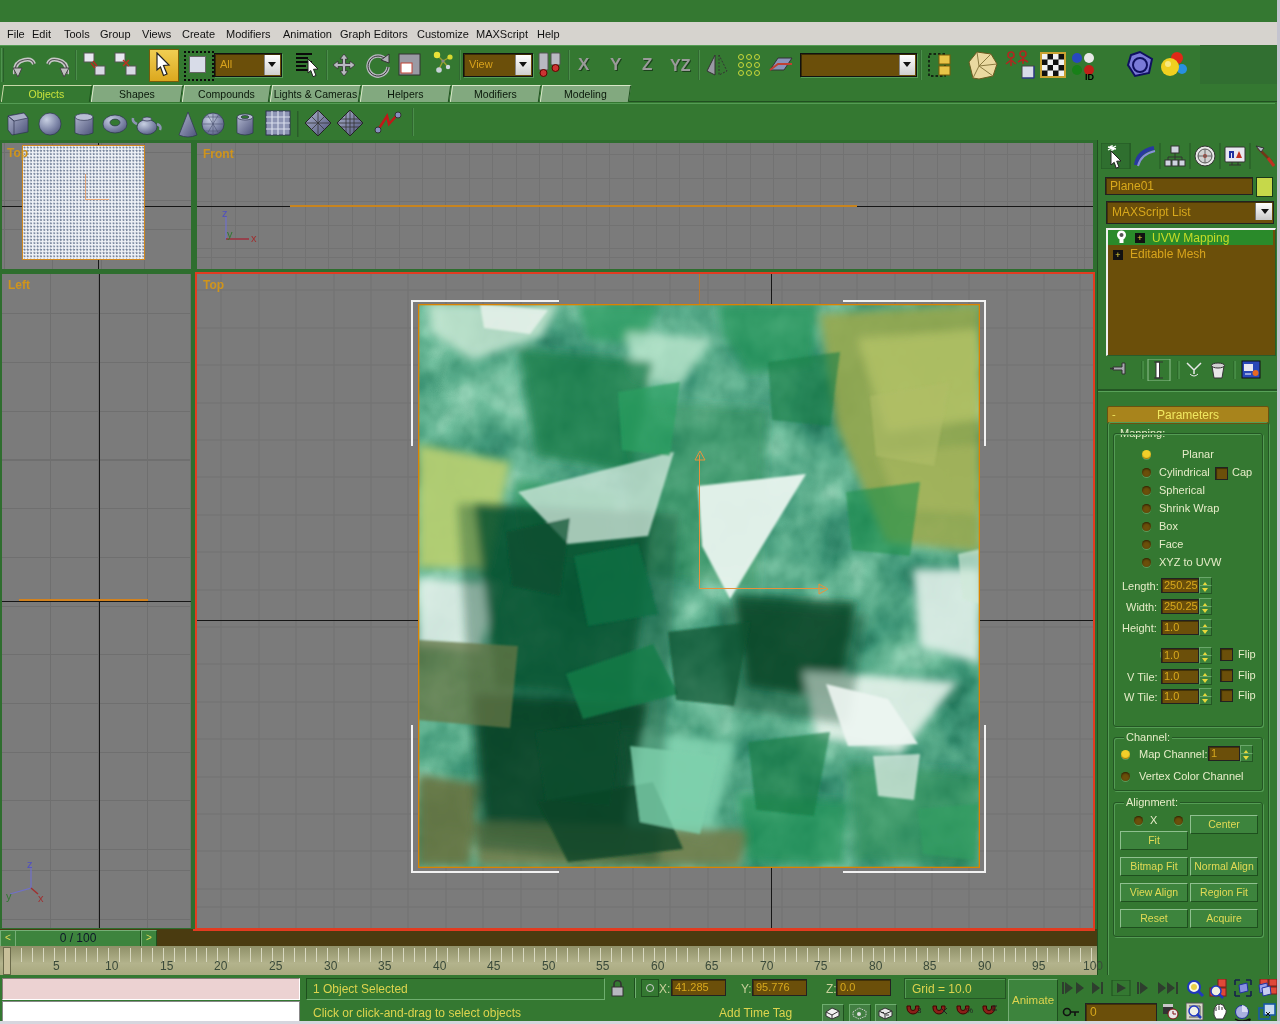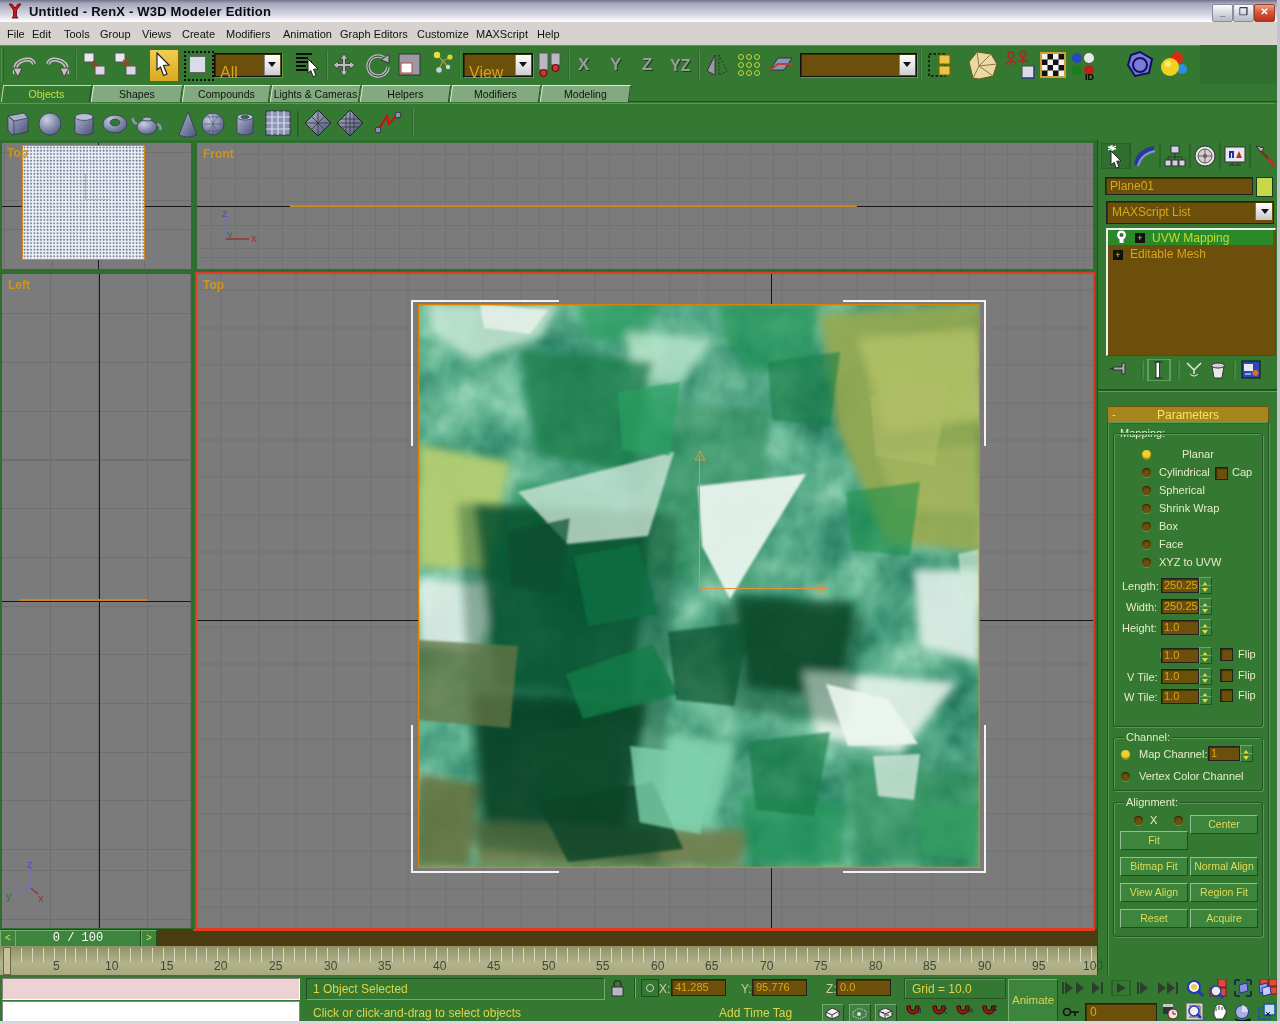--- a/index.html
+++ b/index.html
@@ -13,21 +13,21 @@
 #btnclose{background:linear-gradient(#f0a086,#d85838 45%,#b83018);border-color:#90422e;color:#fff;}
 
 #menu{left:0;top:22px;width:1280px;height:23px;background:#d6d3ce;border-bottom:1px solid #f2f1ee;}
 #menu span{position:absolute;top:6px;font-size:11px;color:#111;}
 
 #tb1{left:0;top:45px;width:1200px;height:39px;background:#347831;border-top:1px solid #549c54;border-bottom:1px solid #245624;}
 #tb1r{left:1200px;top:45px;width:80px;height:39px;background:#316f31;}
 .grip{width:3px;background:linear-gradient(90deg,#58a158,#1e521e);}
 .vsep{width:2px;background:linear-gradient(90deg,#245624,#58a158);}
 .combo{height:22px;background:#6b4f0a;border:1px solid #111;box-shadow:inset 1px 1px 0 #3a2c04, 1px 1px 0 #579c57;}
-.combo .cv{position:absolute;left:5px;top:10px;font-size:16px;color:#d8a21c;}
+.combo .cv{position:absolute;left:5px;top:4px;font-size:11px;color:#d8a21c;}
 .combo .cb{position:absolute;right:1px;top:1px;bottom:1px;width:15px;background:linear-gradient(#ffffff,#cfcfcf);border-left:1px solid #888;}
 .combo .cb:after{content:"";position:absolute;left:3px;top:7px;border:4px solid transparent;border-top:5px solid #111;}
 .ltr{font-size:17px;font-weight:bold;color:#9a9a9a;text-shadow:1px 1px 0 #1c421c;}
 
 #tabrow{left:0;top:84px;width:1280px;height:19px;background:#347831;}
 .tab{top:1px;height:16px;background:#82a97f;border:1px solid #d8e8c8;border-right:1px solid #1e521e;border-bottom:none;transform:skewX(-8deg);}
 .tab span{position:absolute;width:100%;text-align:center;top:2px;font-size:10.5px;color:#0a180a;transform:skewX(8deg);white-space:nowrap;}
 .tabline{left:0;top:17px;width:1280px;height:1px;background:#214f21;}
 #tabact{background:#347831;border:1px solid #c8d8a8;border-right:1px solid #1e521e;border-bottom:none;}
 #tabact span{color:#c8e23c;}
@@ -66,29 +66,20 @@
 .grp{position:absolute;border:1px solid #245624;border-radius:3px;box-shadow:inset 1px 1px 0 #549c54, 1px 1px 0 #549c54;}
 .btn{position:absolute;background:#3d843d;border:1px solid #8fc08f;border-right-color:#1e4f1e;border-bottom-color:#1e4f1e;color:#e2da55;font-size:10.5px;text-align:center;white-space:nowrap;}
 
 #bots{left:0;top:929px;width:1097px;height:17px;background:#4a3b10;}
 #trackbar{left:0;top:946px;width:1097px;height:29px;background:linear-gradient(#8f9068,#b3b38c 60%,#a8a87e);}
 #status{left:0;top:975px;width:1280px;height:49px;background:#347831;}
 .sunk{position:absolute;border:1px solid #1e4f1e;border-right-color:#6fae6f;border-bottom-color:#6fae6f;}
 .stxt{position:absolute;font-size:12px;color:#ddd44e;}
 </style>
 
-<div class="a" id="title">
- <svg class="a" style="left:7px;top:3px" width="16" height="16" viewBox="0 0 16 16">
-        <path d="M2 1 L5 1 L8 5 L11 1 L14 1 L9.5 7 L9.5 13 L11 15 L5 15 L6.5 13 L6.5 7 Z" fill="#cc1414" stroke="#5a0505" stroke-width="0.8"></path>
-      </svg>
- <span class="a txt">Untitled - RenX - W3D Modeler Edition</span>
- <div class="a capbtn" style="left:1212px">_</div>
- <div class="a capbtn" style="left:1233px">❐</div>
- <div class="a capbtn" id="btnclose" style="left:1254px">✕</div>
-</div>
 
 <div class="a" id="menu">
  <span style="left:7px">File</span>
       <span style="left:32px">Edit</span>
       <span style="left:64px">Tools</span>
  <span style="left:100px">Group</span>
       <span style="left:142px">Views</span>
       <span style="left:182px">Create</span>
  <span style="left:226px">Modifiers</span>
       <span style="left:283px">Animation</span>
@@ -678,21 +669,21 @@
  <div class="btn" style="left:92px;top:717px;width:66px;height:17px;line-height:17px;">Normal Align</div>
  <div class="btn" style="left:22px;top:743px;width:66px;height:17px;line-height:17px;">View Align</div>
  <div class="btn" style="left:92px;top:743px;width:66px;height:17px;line-height:17px;">Region Fit</div>
  <div class="btn" style="left:22px;top:769px;width:66px;height:17px;line-height:17px;">Reset</div>
  <div class="btn" style="left:92px;top:769px;width:66px;height:17px;line-height:17px;">Acquire</div>
 </div>
 
 <div class="a" id="bots">
  <div class="a" style="left:193px;top:0;width:902px;height:2px;background:#e23b20"></div>
  <div class="a" style="left:0;top:1px;width:14px;height:15px;background:#3d843d;border:1px solid #1e4f1e;border-top-color:#76ae76;border-left-color:#76ae76;color:#e2da55;font-size:10px;text-align:center;line-height:14px;">&lt;</div>
- <div class="a" style="left:15px;top:1px;width:124px;height:15px;background:#3d843d;border:1px solid #1e4f1e;border-top-color:#76ae76;border-left-color:#76ae76;color:#ffffff;font-size:12px;text-align:center;line-height:14px;font-family:Liberation Mono, monospace;">0 / 100</div>
+ <div class="a" style="left:15px;top:1px;width:124px;height:15px;background:#3d843d;border:1px solid #1e4f1e;border-top-color:#76ae76;border-left-color:#76ae76;color:#0f172a;font-size:12px;text-align:center;line-height:14px;">0 / 100</div>
  <div class="a" style="left:141px;top:1px;width:14px;height:15px;background:#3d843d;border:1px solid #1e4f1e;border-top-color:#76ae76;border-left-color:#76ae76;color:#e2da55;font-size:10px;text-align:center;line-height:14px;">&gt;</div>
 </div>
 
 <div class="a" id="trackbar">
  <div class="a" style="left:0;top:2px;width:1095px;height:14px;background-image:repeating-linear-gradient(90deg,transparent 0,transparent 9.92px,#d8d8c0 9.92px,#d8d8c0 10.92px);"></div>
  <div class="a" style="left:3px;top:1px;width:6px;height:26px;background:#c8c09a;border:1px solid #6a6a4a;"></div>
  <div class="a" style="left:0;top:13px;width:1097px;height:15px;color:#3a4a3a;font-size:12px;">
   <span class="a" style="left:53px">5</span>
         <span class="a" style="left:105px">10</span>
         <span class="a" style="left:160px">15</span>

